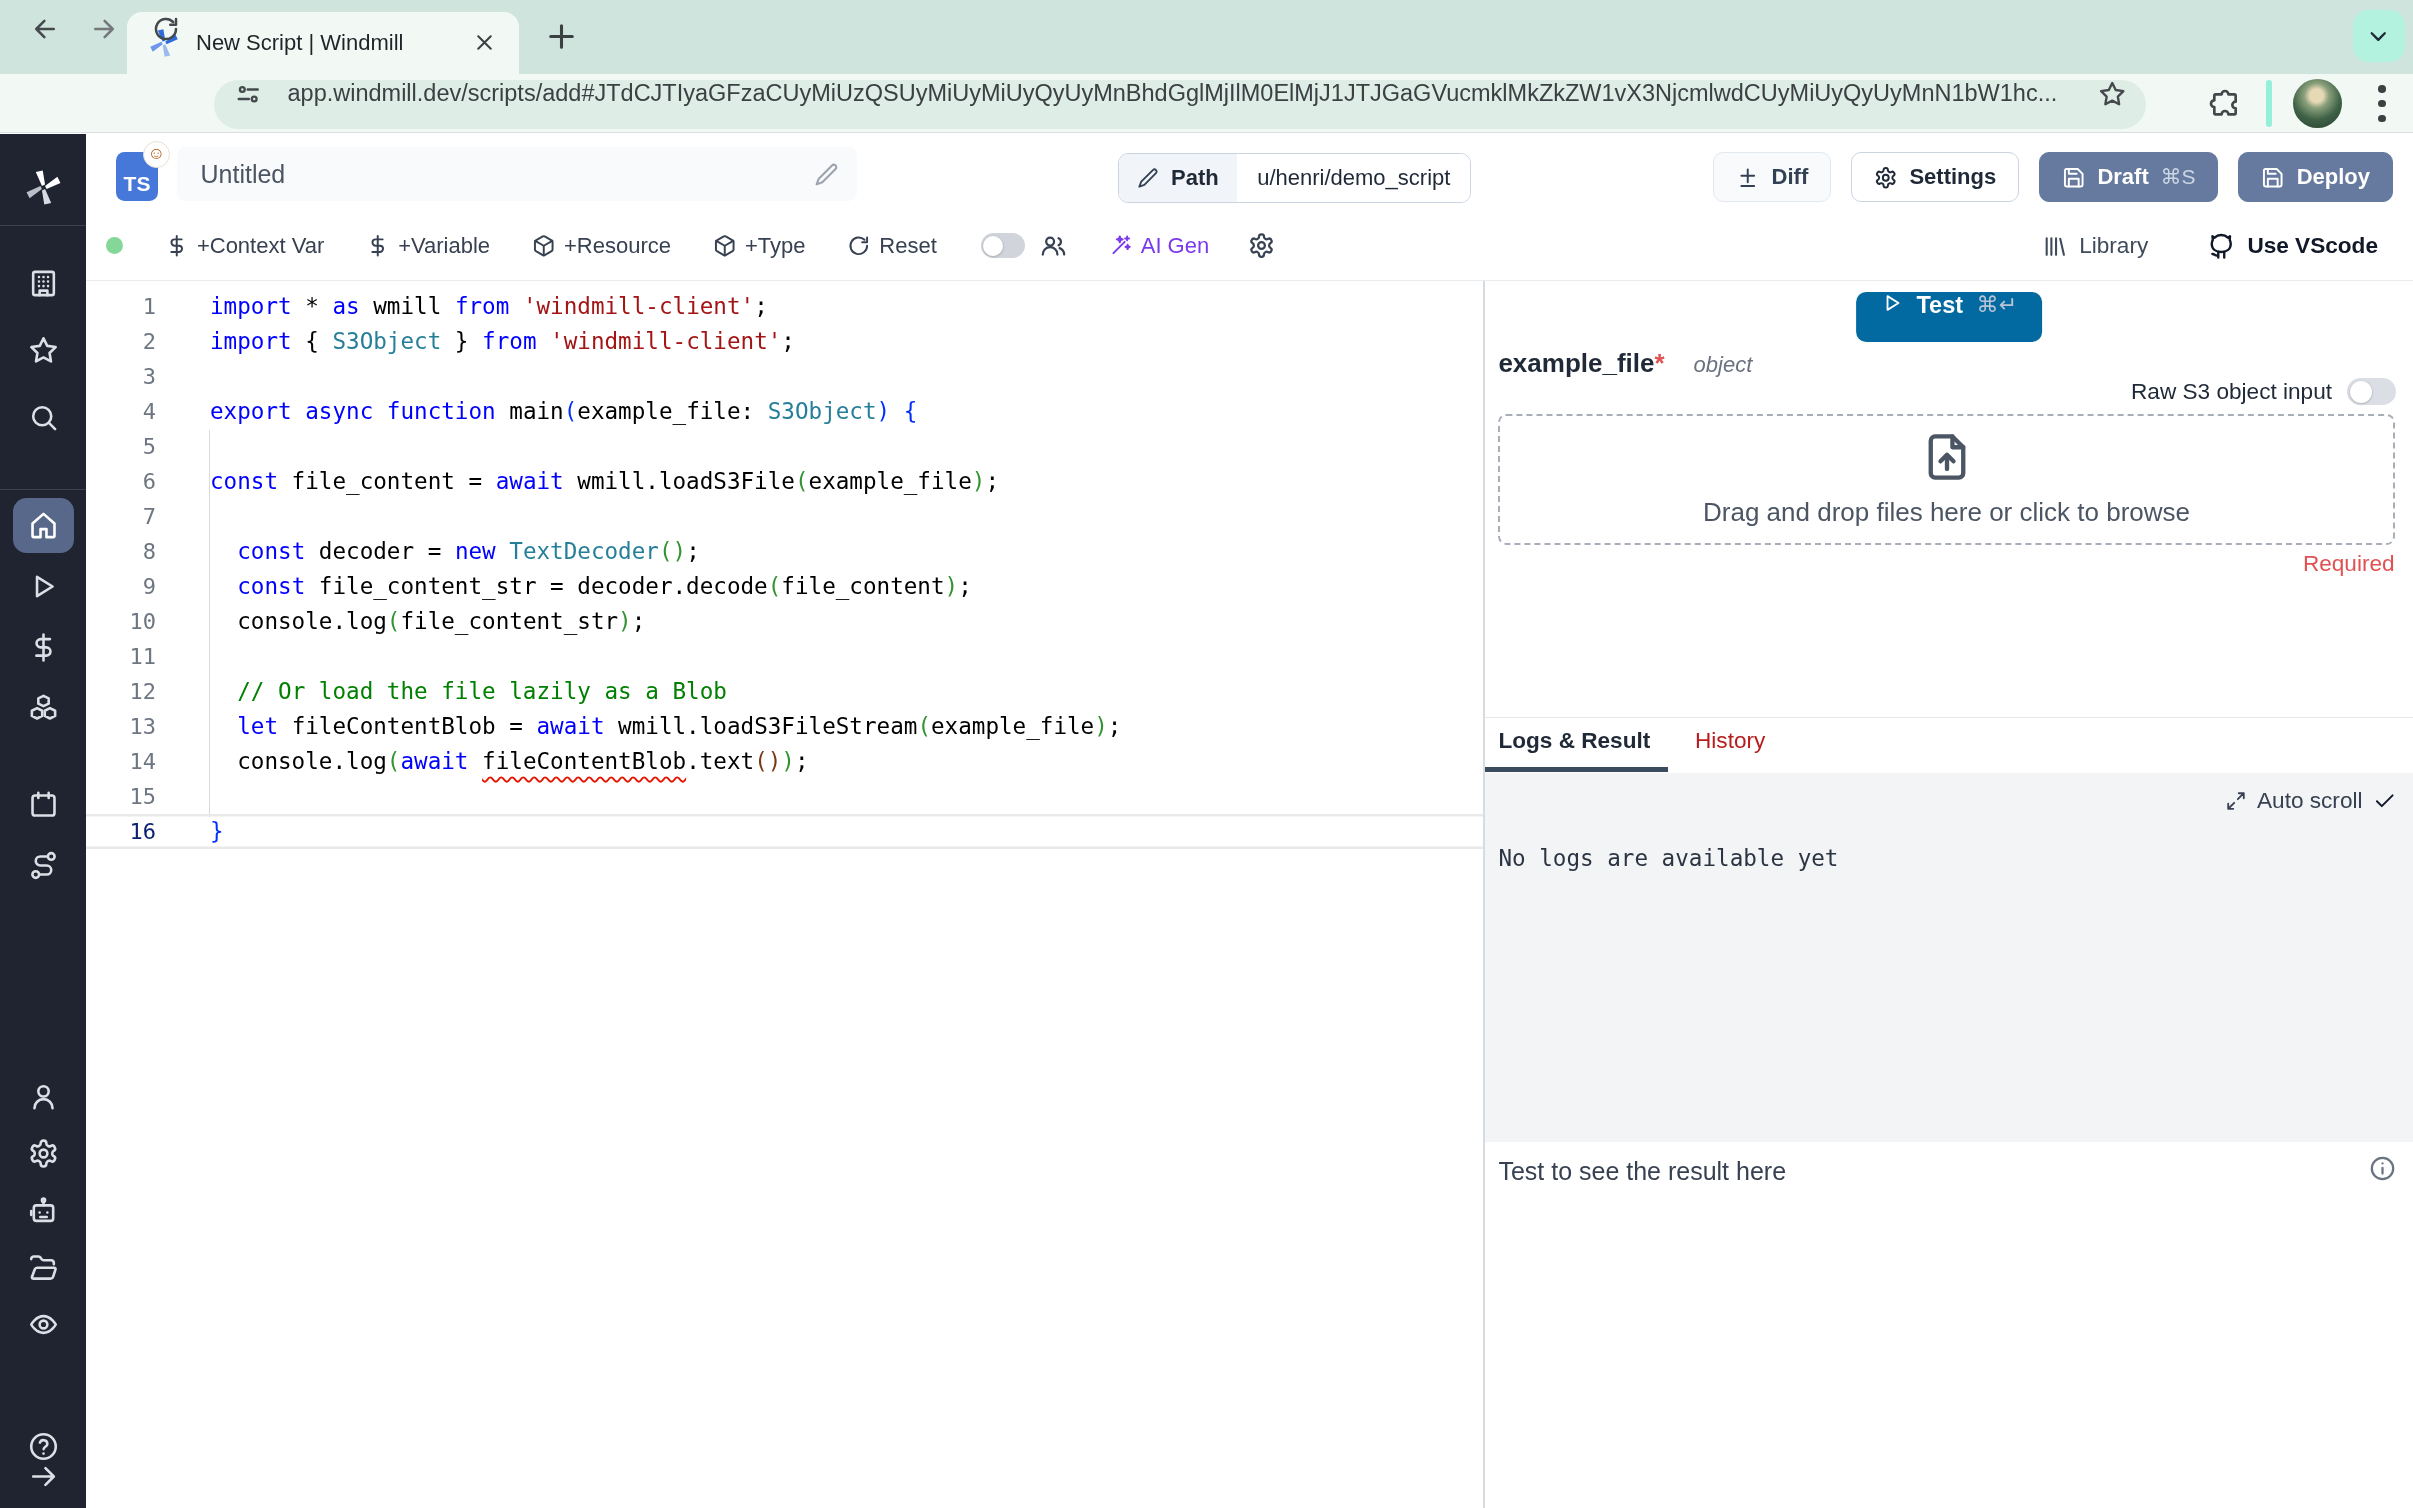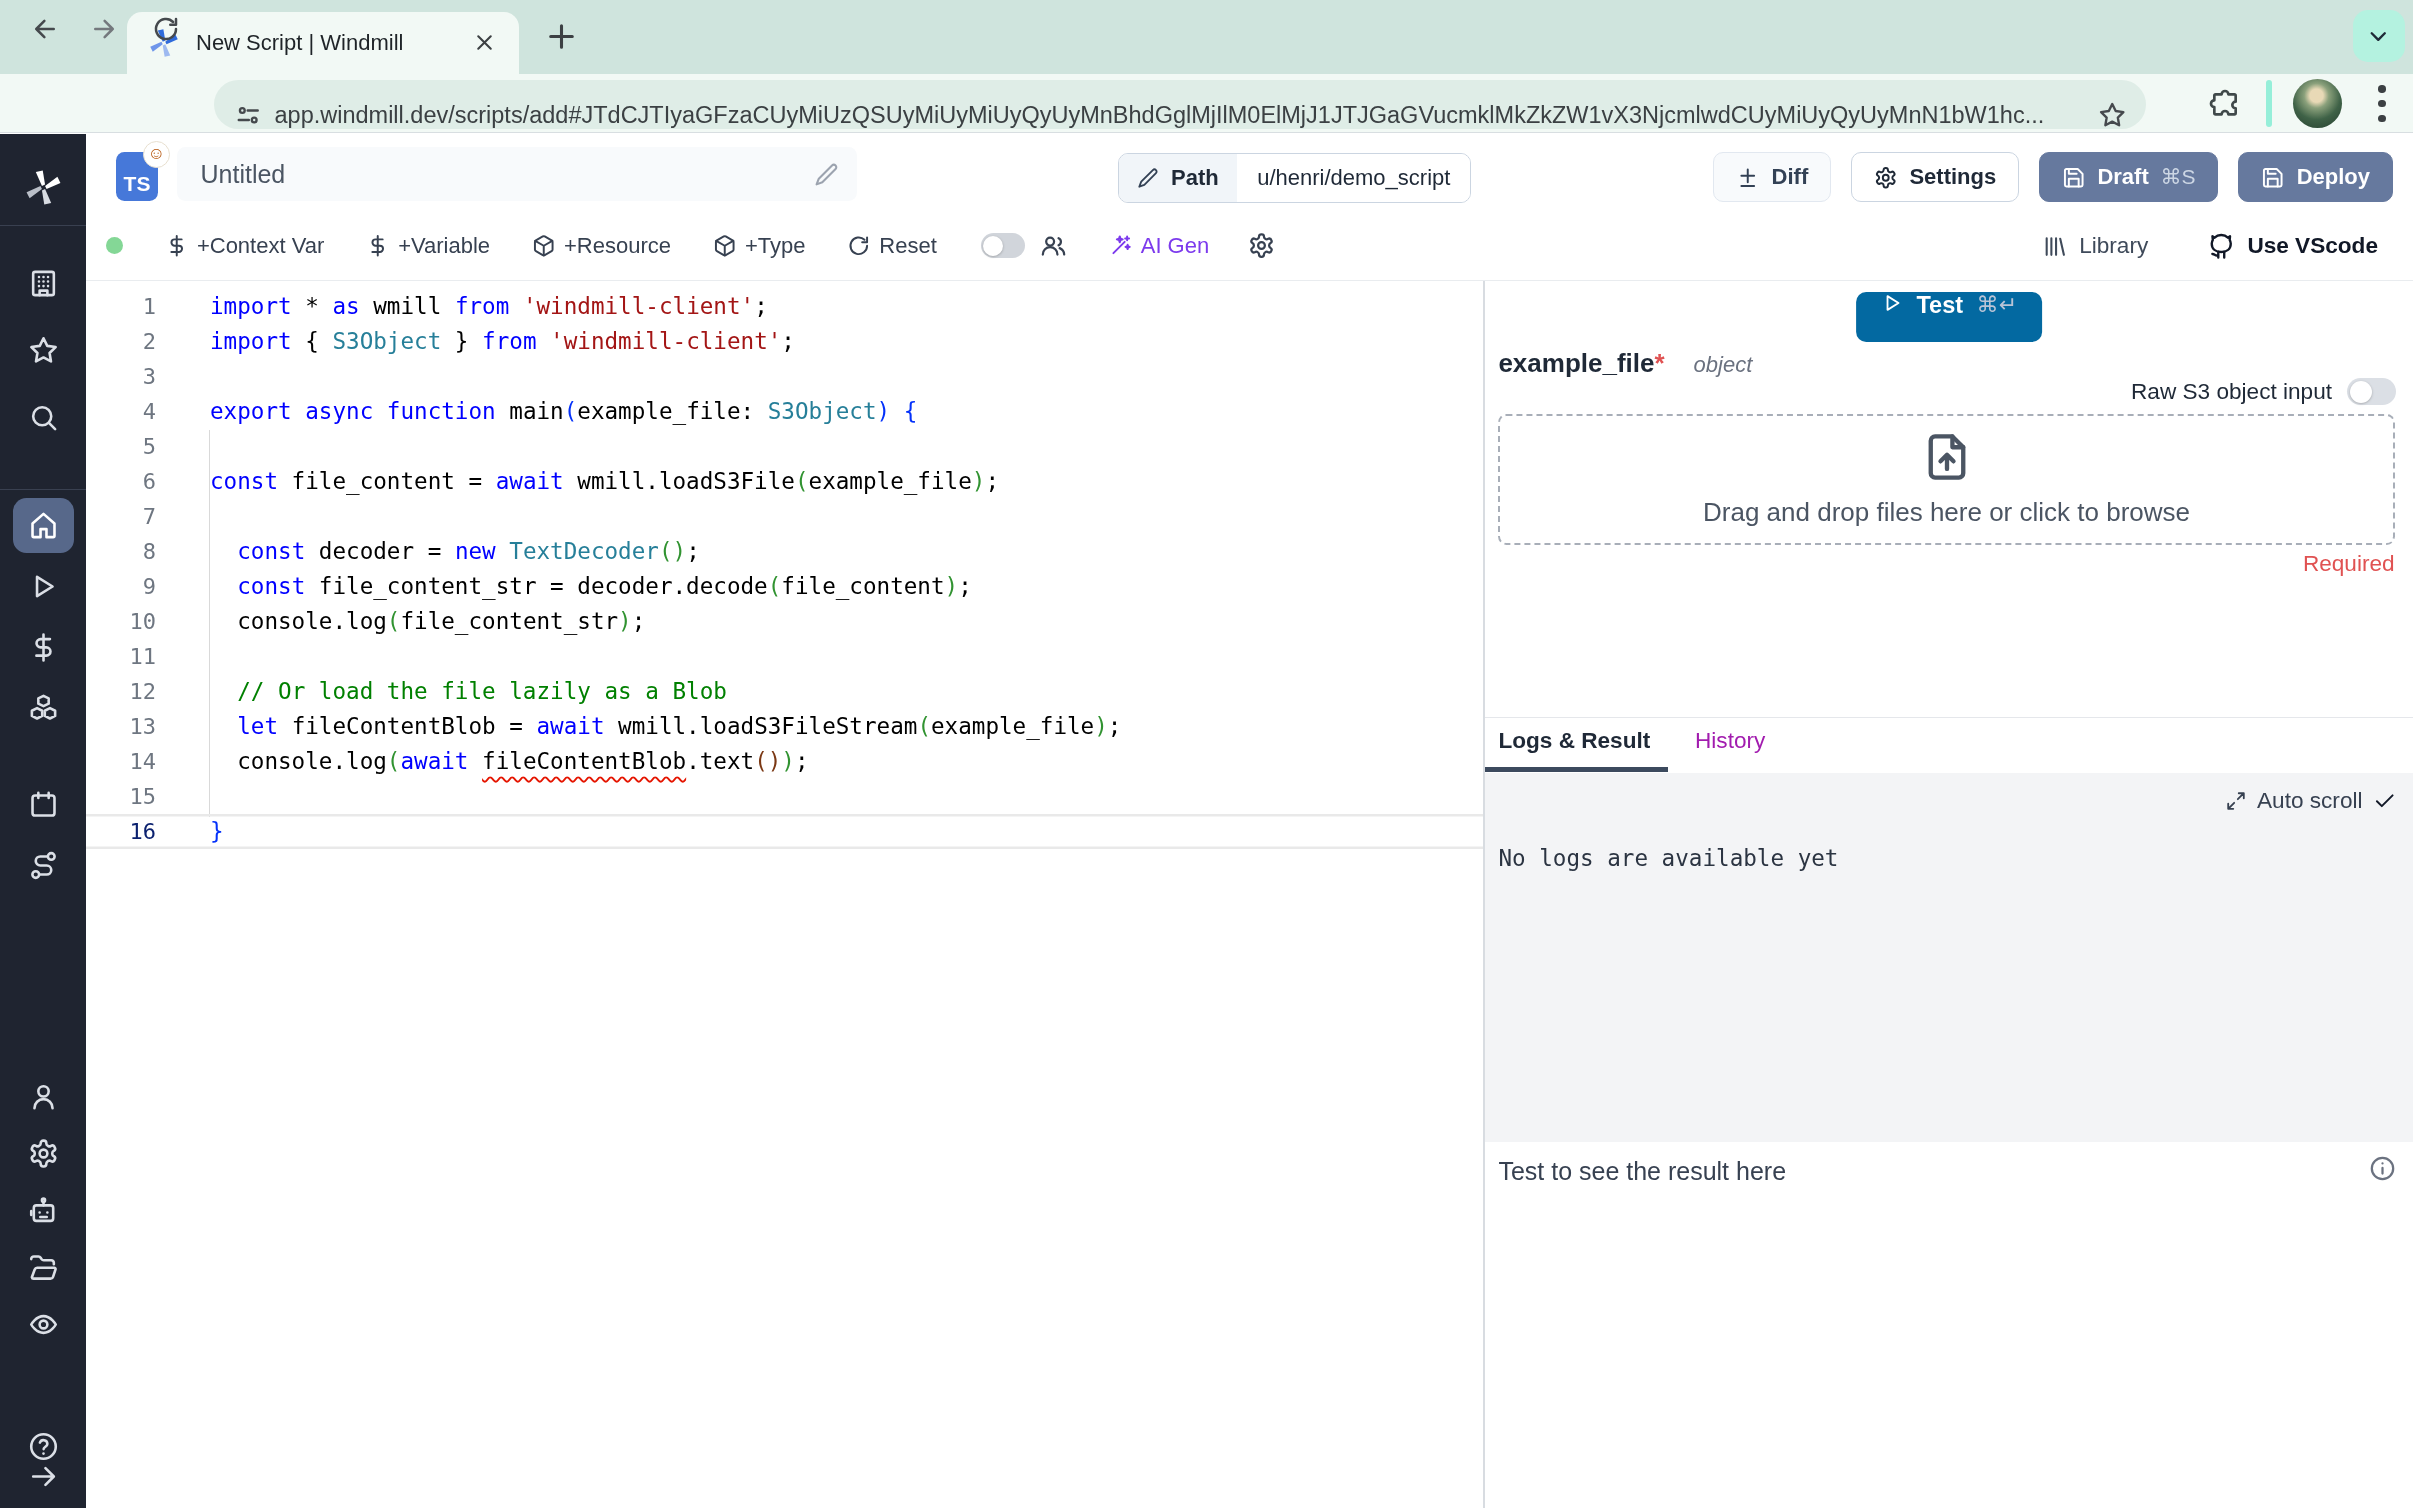--- a/index.html
+++ b/index.html
@@ -13,21 +13,21 @@
   .tab{position:absolute;left:127px;top:11.7px;width:392px;height:62px;background:#f2f9f5;border-radius:15px 15px 0 0;display:flex;align-items:center;padding:0 22px;box-sizing:border-box;gap:17px;}
   .favicon{width:30px;height:30px;flex:0 0 auto;}
   .tab-title{font-size:22px;color:#1f2428;white-space:nowrap;overflow:hidden;}
   .tab-close{margin-left:auto;width:25px;height:25px;color:#3c4043;}
   .newtab{position:absolute;left:543px;top:18.4px;width:37px;height:37px;color:#3c4043;}
   .mintbtn{position:absolute;right:8.4px;top:10px;width:52px;height:52px;border-radius:15px;background:#b4f2e0;display:flex;align-items:center;justify-content:center;}
   .mintbtn .icon{width:28.5px;height:28.5px;color:#1f2937;}
 
   .chromebar{position:absolute;left:0;top:74px;width:2413px;height:59px;background:#f2f9f5;border-bottom:1.7px solid #d8dee1;box-sizing:border-box;}
   .navico{position:absolute;top:14.2px;width:30px;height:30px;color:#45494d;}
-  .urlpill{position:absolute;left:214px;top:80px;width:1932px;height:49px;background:#dfede7;border-radius:25px;display:flex;align-items:flex-end;box-sizing:border-box;padding:0 20px;gap:12px;}
+  .urlpill{position:absolute;left:214px;top:80px;width:1932px;height:49px;background:#dfede7;border-radius:25px;display:flex;align-items:flex-start;box-sizing:border-box;padding:0 20px;gap:25px;}
   .tuneico{width:28.5px;height:28.5px;color:#45494d;flex:0 0 auto;}
   .urltext{font-size:23.5px;color:#3b4043;white-space:nowrap;overflow:hidden;flex:1 1 auto;}
   .starico{width:28.5px;height:28.5px;color:#45494d;flex:0 0 auto;}
   .puzzleico{position:absolute;left:2209px;top:87px;width:32px;height:32px;color:#40494a;}
   .tealdiv{position:absolute;left:2266px;top:80px;width:5.9px;height:47px;border-radius:3.4px;background:#96efd9;}
   .avatar{position:absolute;left:2293px;top:79px;width:49px;height:49px;border-radius:50%;background:radial-gradient(circle at 48% 34%,#e8d9b6 0 16%,#8aa07b 30%,#3f6247 58%,#243c2d 100%);}
   .kebab{position:absolute;left:2378px;top:85px;width:8.4px;height:37px;display:flex;flex-direction:column;justify-content:space-between;align-items:center;}
   .kebab i{width:7.5px;height:7.5px;border-radius:50%;background:#3c4043;}
 
   
@@ -109,21 +109,21 @@
   .raws3-toggle i{position:absolute;left:2.5px;top:2.5px;width:22px;height:22px;border-radius:50%;background:#fff;box-shadow:0 0.8px 2.5px rgba(0,0,0,.25);}
   .dropzone{position:absolute;left:13.4px;right:18.4px;top:133px;height:131px;border:2.5px dashed #a8aeb8;border-radius:8.4px;box-sizing:border-box;display:flex;flex-direction:column;align-items:center;justify-content:center;gap:13.4px;}
   .dropzone .icon{width:52px;height:52px;color:#4b5563;}
   .dropzone .dz-text{font-size:26px;color:#4b5563;}
   .required{position:absolute;right:18.4px;top:270px;font-size:22.6px;color:#e05252;}
 
   .panel-bottom{position:absolute;left:0;right:0;top:436px;bottom:0;border-top:1.7px solid #e5e7eb;}
   .tabs-row{position:absolute;left:0;top:0;height:54px;right:0;}
   .ltab{position:absolute;top:10px;font-size:22.6px;color:#1f2937;}
   .ltab.t1{left:13.4px;font-weight:600;}
-  .ltab.t2{left:210px;font-weight:500;color:#a21caf;}
+  .ltab.t2{left:210px;font-weight:500;color:#b91c1c;}
   .tab-underline{position:absolute;left:0;top:49px;width:183px;height:5px;background:#3c4a5e;}
   .logs-gray{position:absolute;left:0;right:0;top:55px;height:369px;background:#f3f4f6;}
   .autoscroll{position:absolute;right:17px;top:15px;display:flex;align-items:center;gap:10px;color:#374151;font-size:22.6px;}
   .autoscroll .icon{width:22px;height:22px;color:#374151;}
   .autoscroll .chk{width:23.5px;height:23.5px;color:#111827;}
   .nologs{position:absolute;left:13.4px;top:72px;font-family:"DejaVu Sans Mono",monospace;font-size:22.6px;color:#2b3442;}
   .result-area{position:absolute;left:0;right:0;top:424px;bottom:0;background:#fff;}
   .result-text{position:absolute;left:13.4px;top:15px;font-size:25px;color:#374151;}
   .info-ico{position:absolute;right:17px;top:13.4px;width:27px;height:27px;color:#6b7280;}
 </style>

